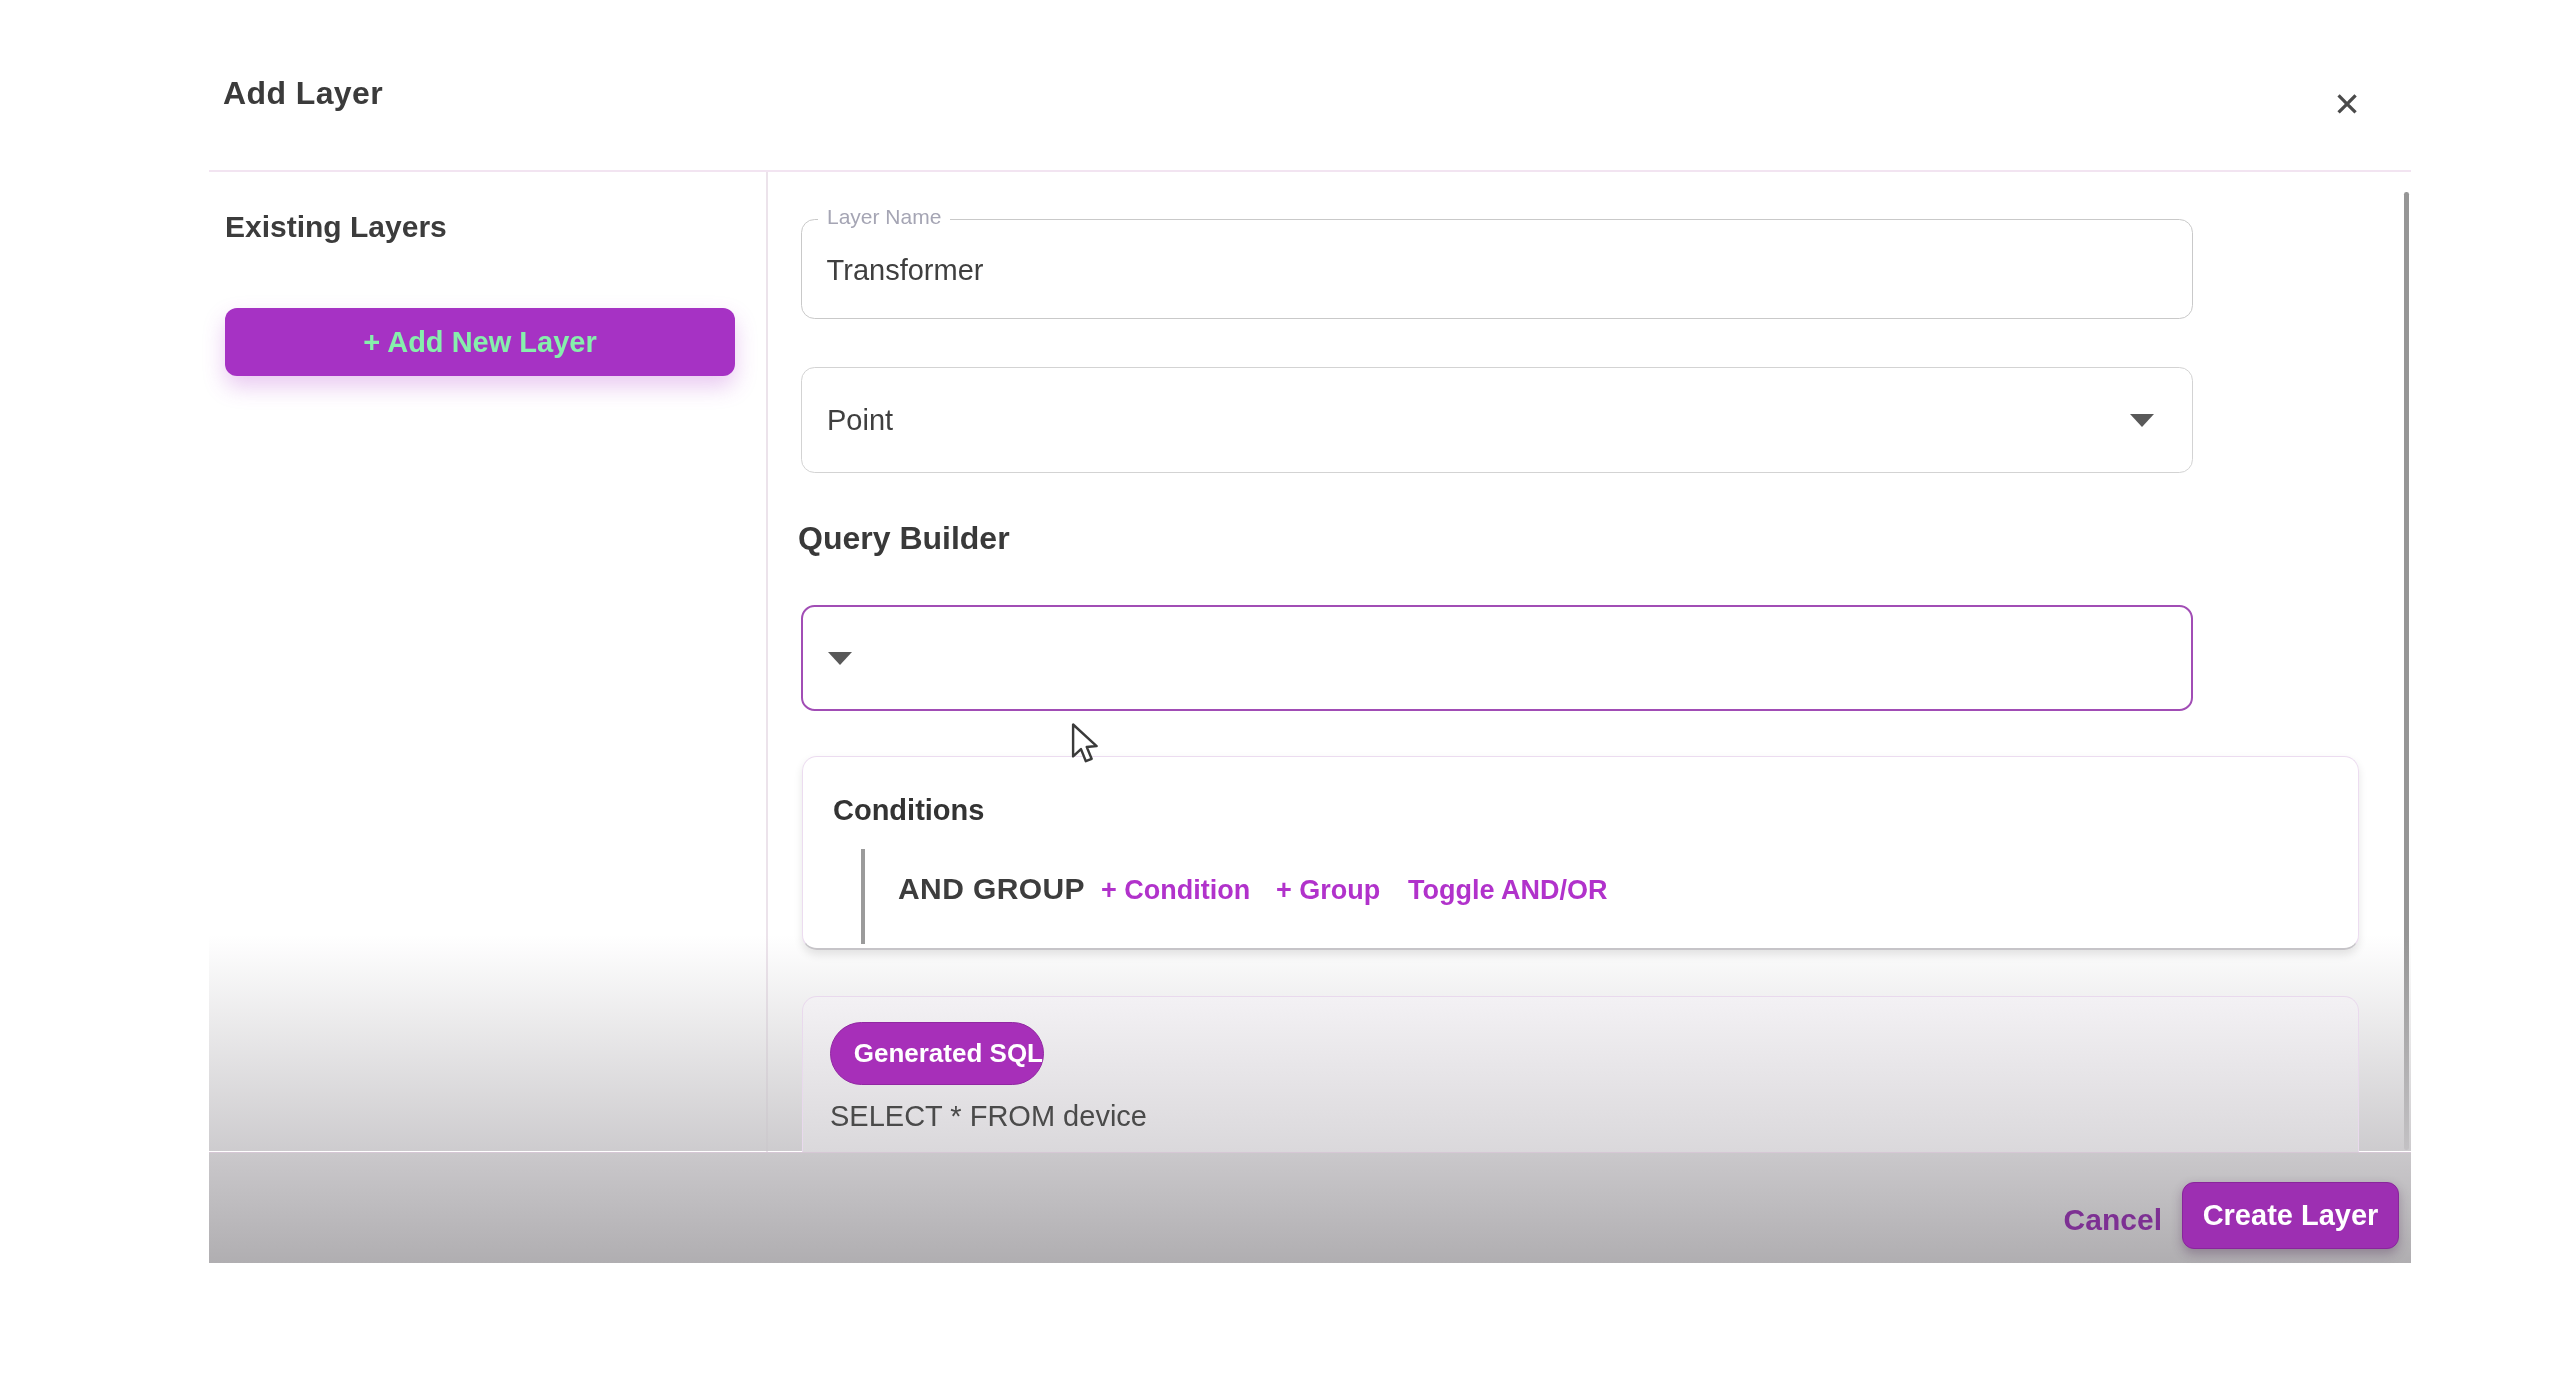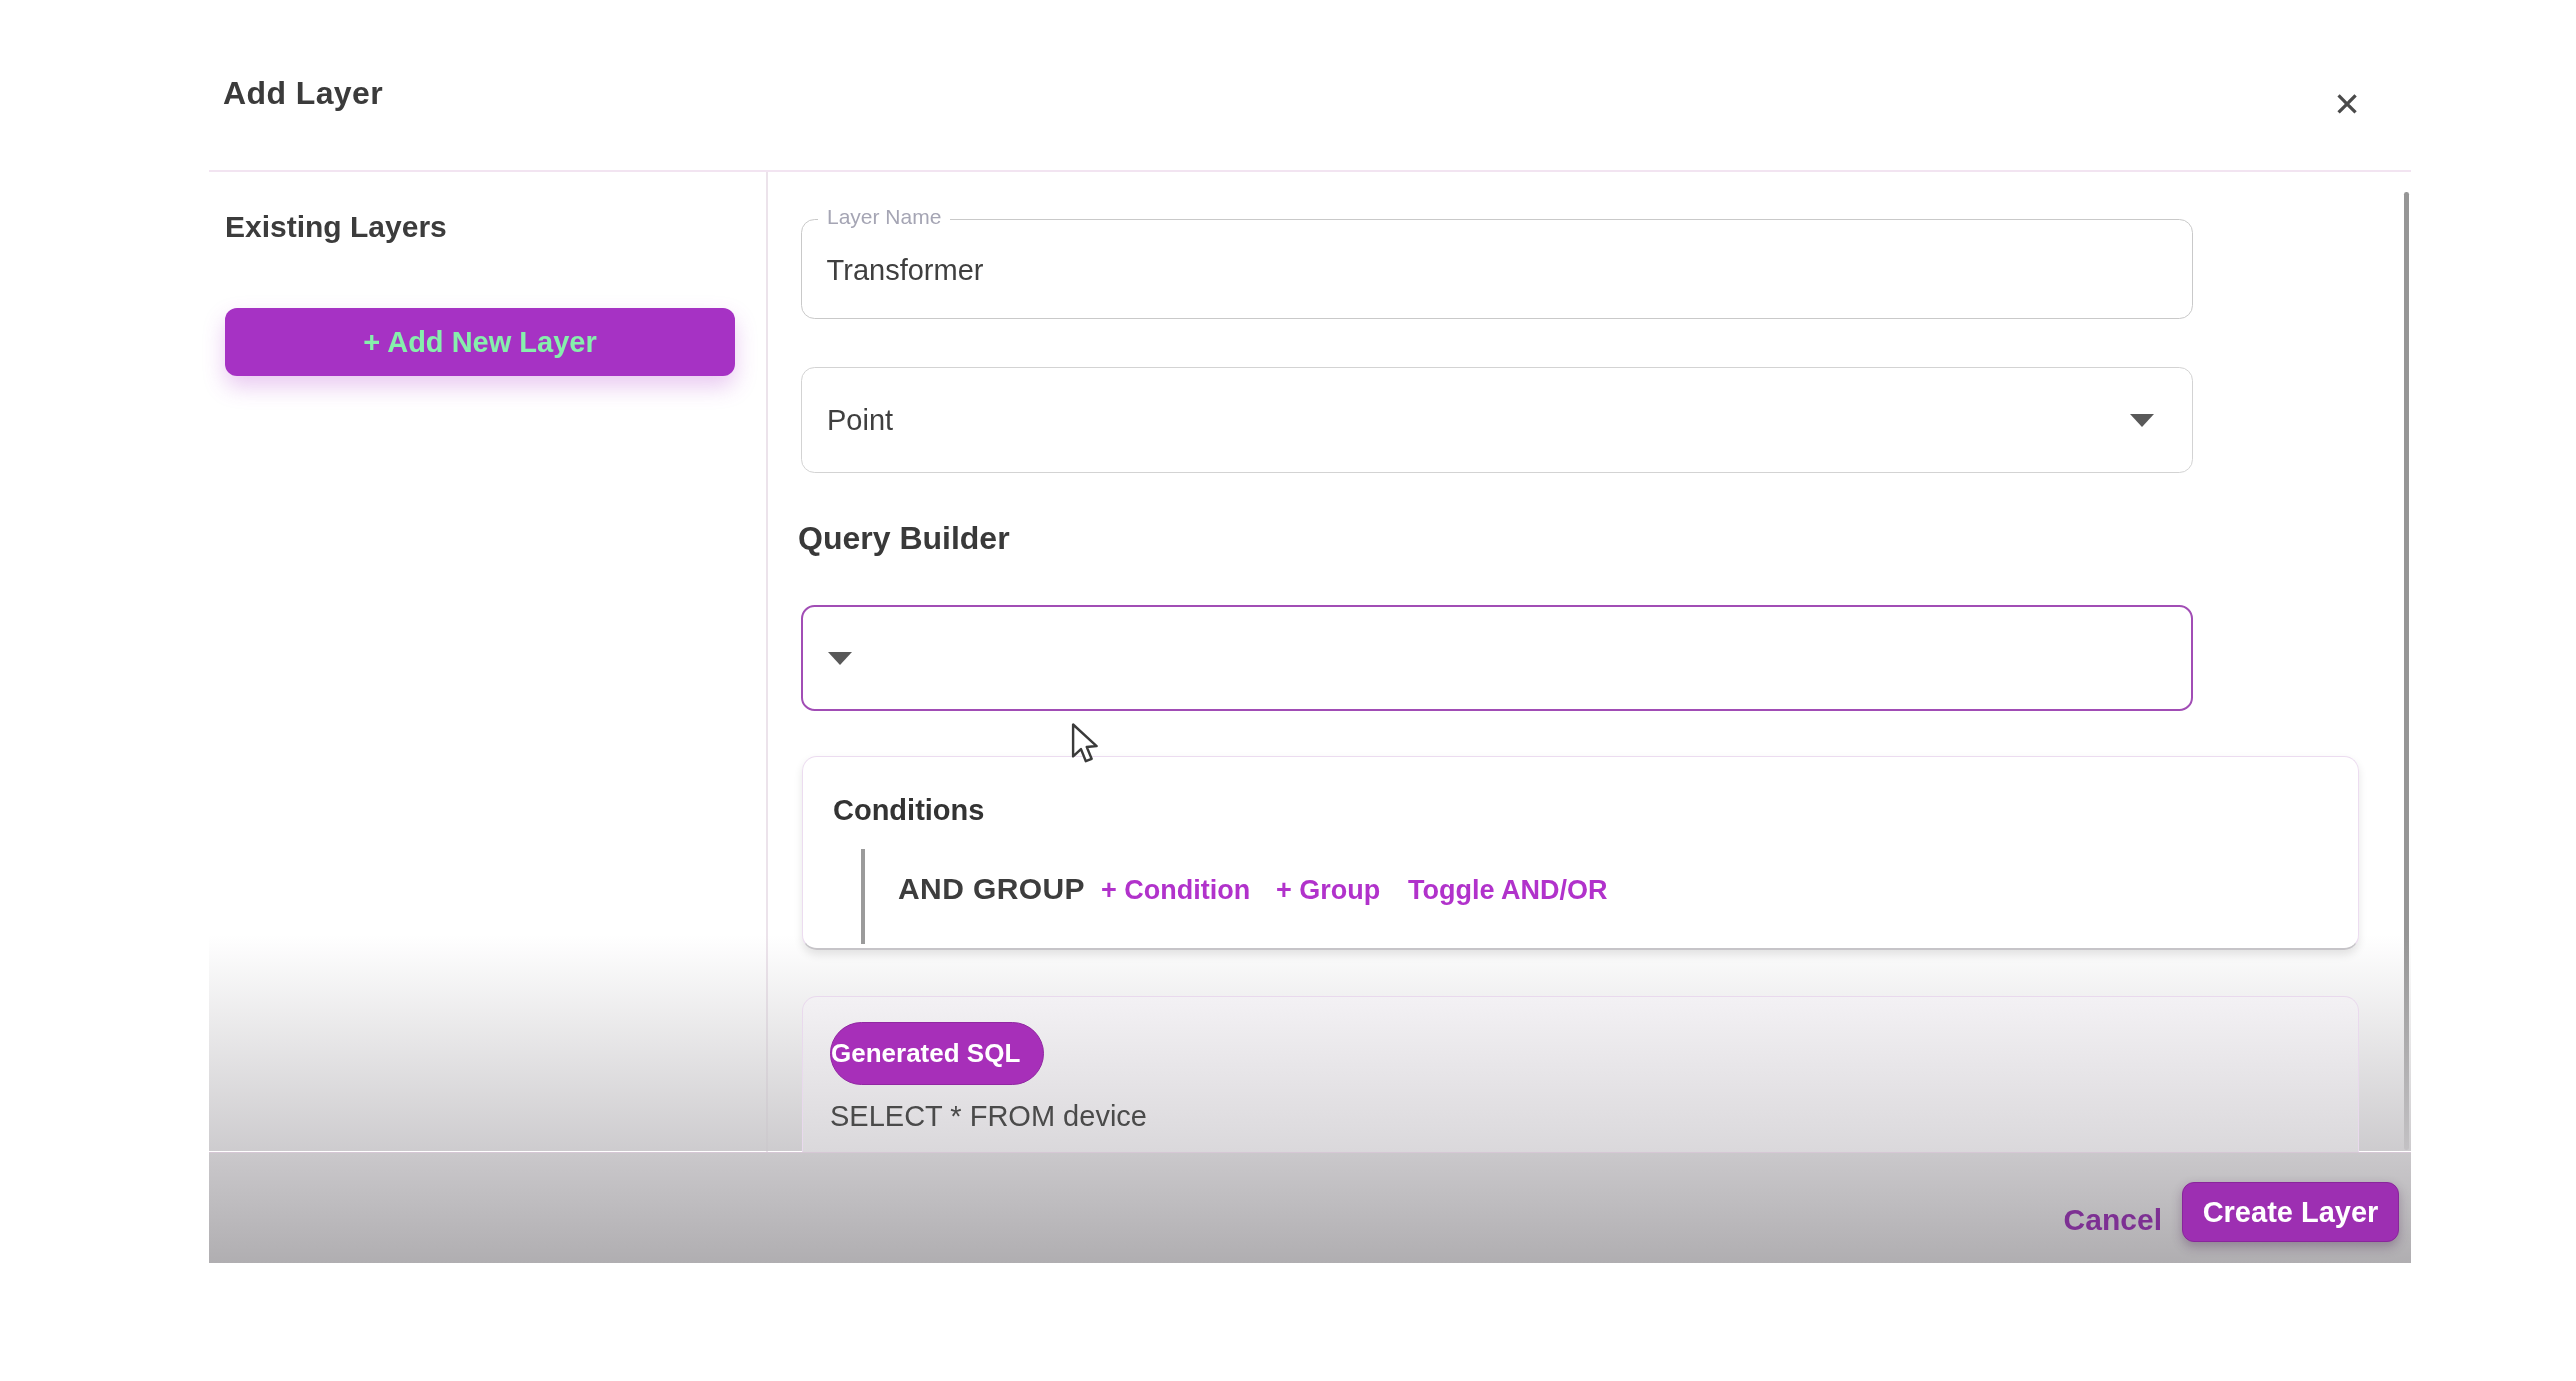--- a/index.html
+++ b/index.html
@@ -49,29 +49,29 @@
   .link-add-group{left:1276px;}
   .link-toggle{left:1408px;}
 
   
   .fade-overlay{left:209px;top:935px;width:2202px;height:216px;z-index:1;
     background:linear-gradient(180deg, rgba(205,203,206,0) 0%, rgba(200,198,201,0.9) 100%);}
   .sql-card{left:802px;top:996px;width:1557px;height:163px;border-radius:15px 15px 0 0;
     border:1.5px solid #e9d9ed;border-bottom:none;box-sizing:border-box;
     background:linear-gradient(180deg,#f3f1f4 0%,#d9d7da 100%);z-index:2;}
   .sql-badge{left:830px;top:1022px;width:214px;height:63px;border-radius:32px;background:#a72fb9;
-    border:1.5px solid #9128a2;box-sizing:border-box;display:flex;align-items:center;justify-content:flex-start;
+    border:1.5px solid #9128a2;box-sizing:border-box;display:flex;align-items:center;justify-content:flex-end;
     color:#ffffff;font-size:26px;font-weight:bold;z-index:3;cursor:default;}
   .sql-text{left:830px;top:1100px;font-size:29px;color:#4a4a4a;z-index:3;}
 
   
   .footer-bar{left:209px;top:1152px;width:2202px;height:111px;z-index:4;
     background:linear-gradient(180deg,#cac8cb 0%,#b0aeb1 100%);border-top:1.5px solid #d6c7d5;box-sizing:border-box;}
   .cancel-btn{left:2053px;top:1198px;padding:4.5px 10.6px;font-size:30px;font-weight:bold;color:#7d3093;z-index:5;cursor:pointer;}
-  .create-btn{left:2182px;top:1182px;width:217px;height:60px;border-radius:12px;background:#9d2fb2;
+  .create-btn{left:2182px;top:1182px;width:217px;height:67px;border-radius:12px;background:#9d2fb2;
     border:1.5px solid #89259c;box-sizing:border-box;display:flex;align-items:center;justify-content:center;
     color:#ffffff;font-size:29px;font-weight:bold;z-index:5;cursor:pointer;box-shadow:0 4.5px 10.6px rgba(60,20,70,0.30);}
 
   
   .scrollbar-thumb{left:2404px;top:192px;width:4.5px;height:958px;background:#969696;border-radius:2.3px;z-index:0;}
   .cursor-icon{left:1070px;top:723px;z-index:6;}
 </style>
 </head>
 <body>
 

